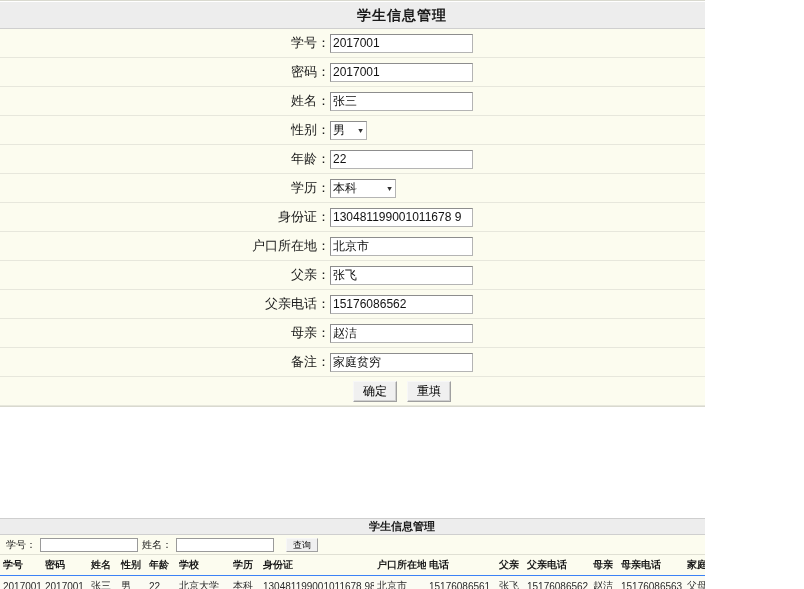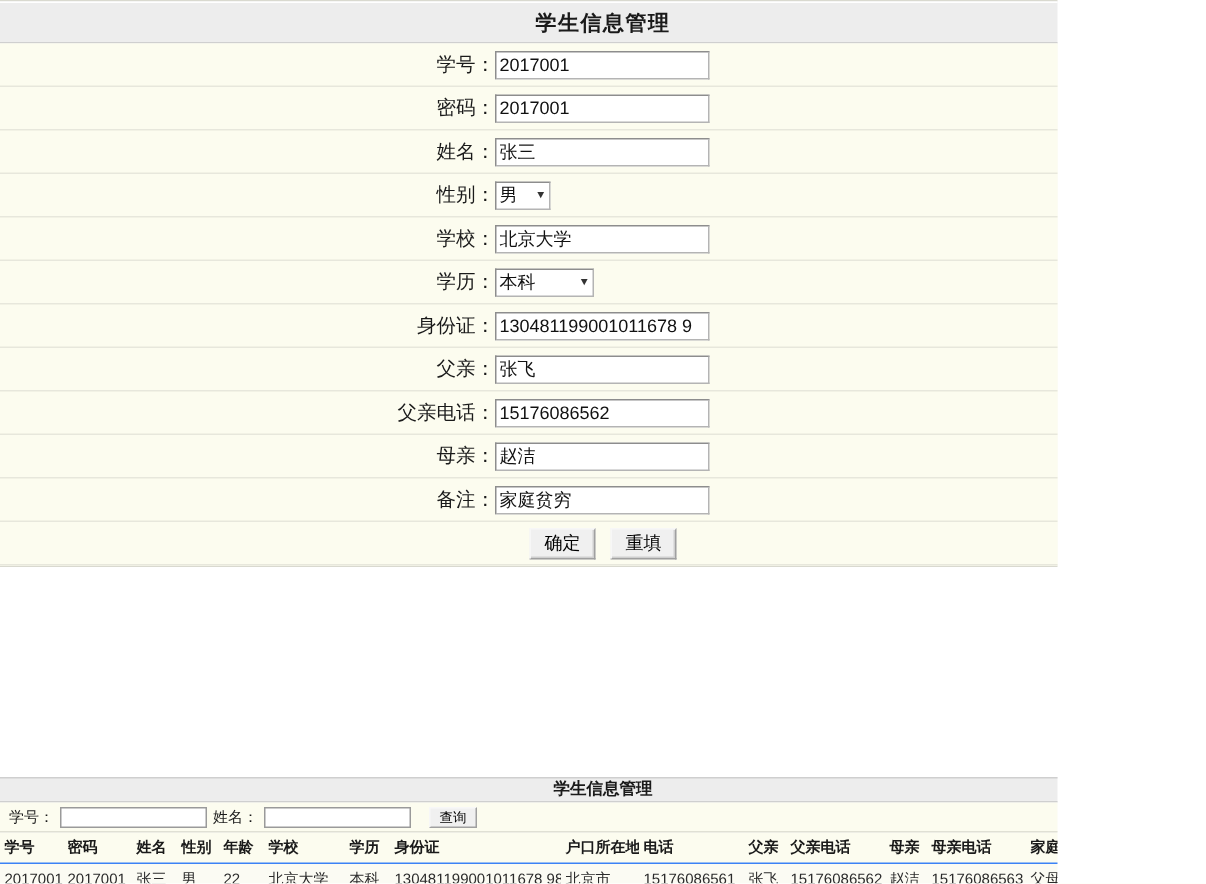--- a/index.html
+++ b/index.html
@@ -236,36 +236,42 @@
             </td>
           </tr>
           <tr>
             <td class="lbl">性别：</td>
             <td class="fld"><div class="sel gender">
                 <span>男</span>
                 <span class="caret">▼</span>
               </div></td>
           </tr>
           <tr>
-            <td class="lbl">学校：</td>
-            <td class="fld">
-              <div class="txt">北京大学</div>
+            <td class="lbl">年龄：</td>
+            <td class="fld">
+              <div class="txt">22</div>
             </td>
           </tr>
           <tr>
             <td class="lbl">学历：</td>
             <td class="fld"><div class="sel degree">
                 <span>本科</span>
                 <span class="caret">▼</span>
               </div></td>
           </tr>
           <tr>
             <td class="lbl">身份证：</td>
             <td class="fld">
               <div class="txt">130481199001011678 9</div>
+            </td>
+          </tr>
+          <tr>
+            <td class="lbl">户口所在地：</td>
+            <td class="fld">
+              <div class="txt">北京市</div>
             </td>
           </tr>
           <tr>
             <td class="lbl">父亲：</td>
             <td class="fld">
               <div class="txt">张飞</div>
             </td>
           </tr>
           <tr>
             <td class="lbl">父亲电话：</td>

